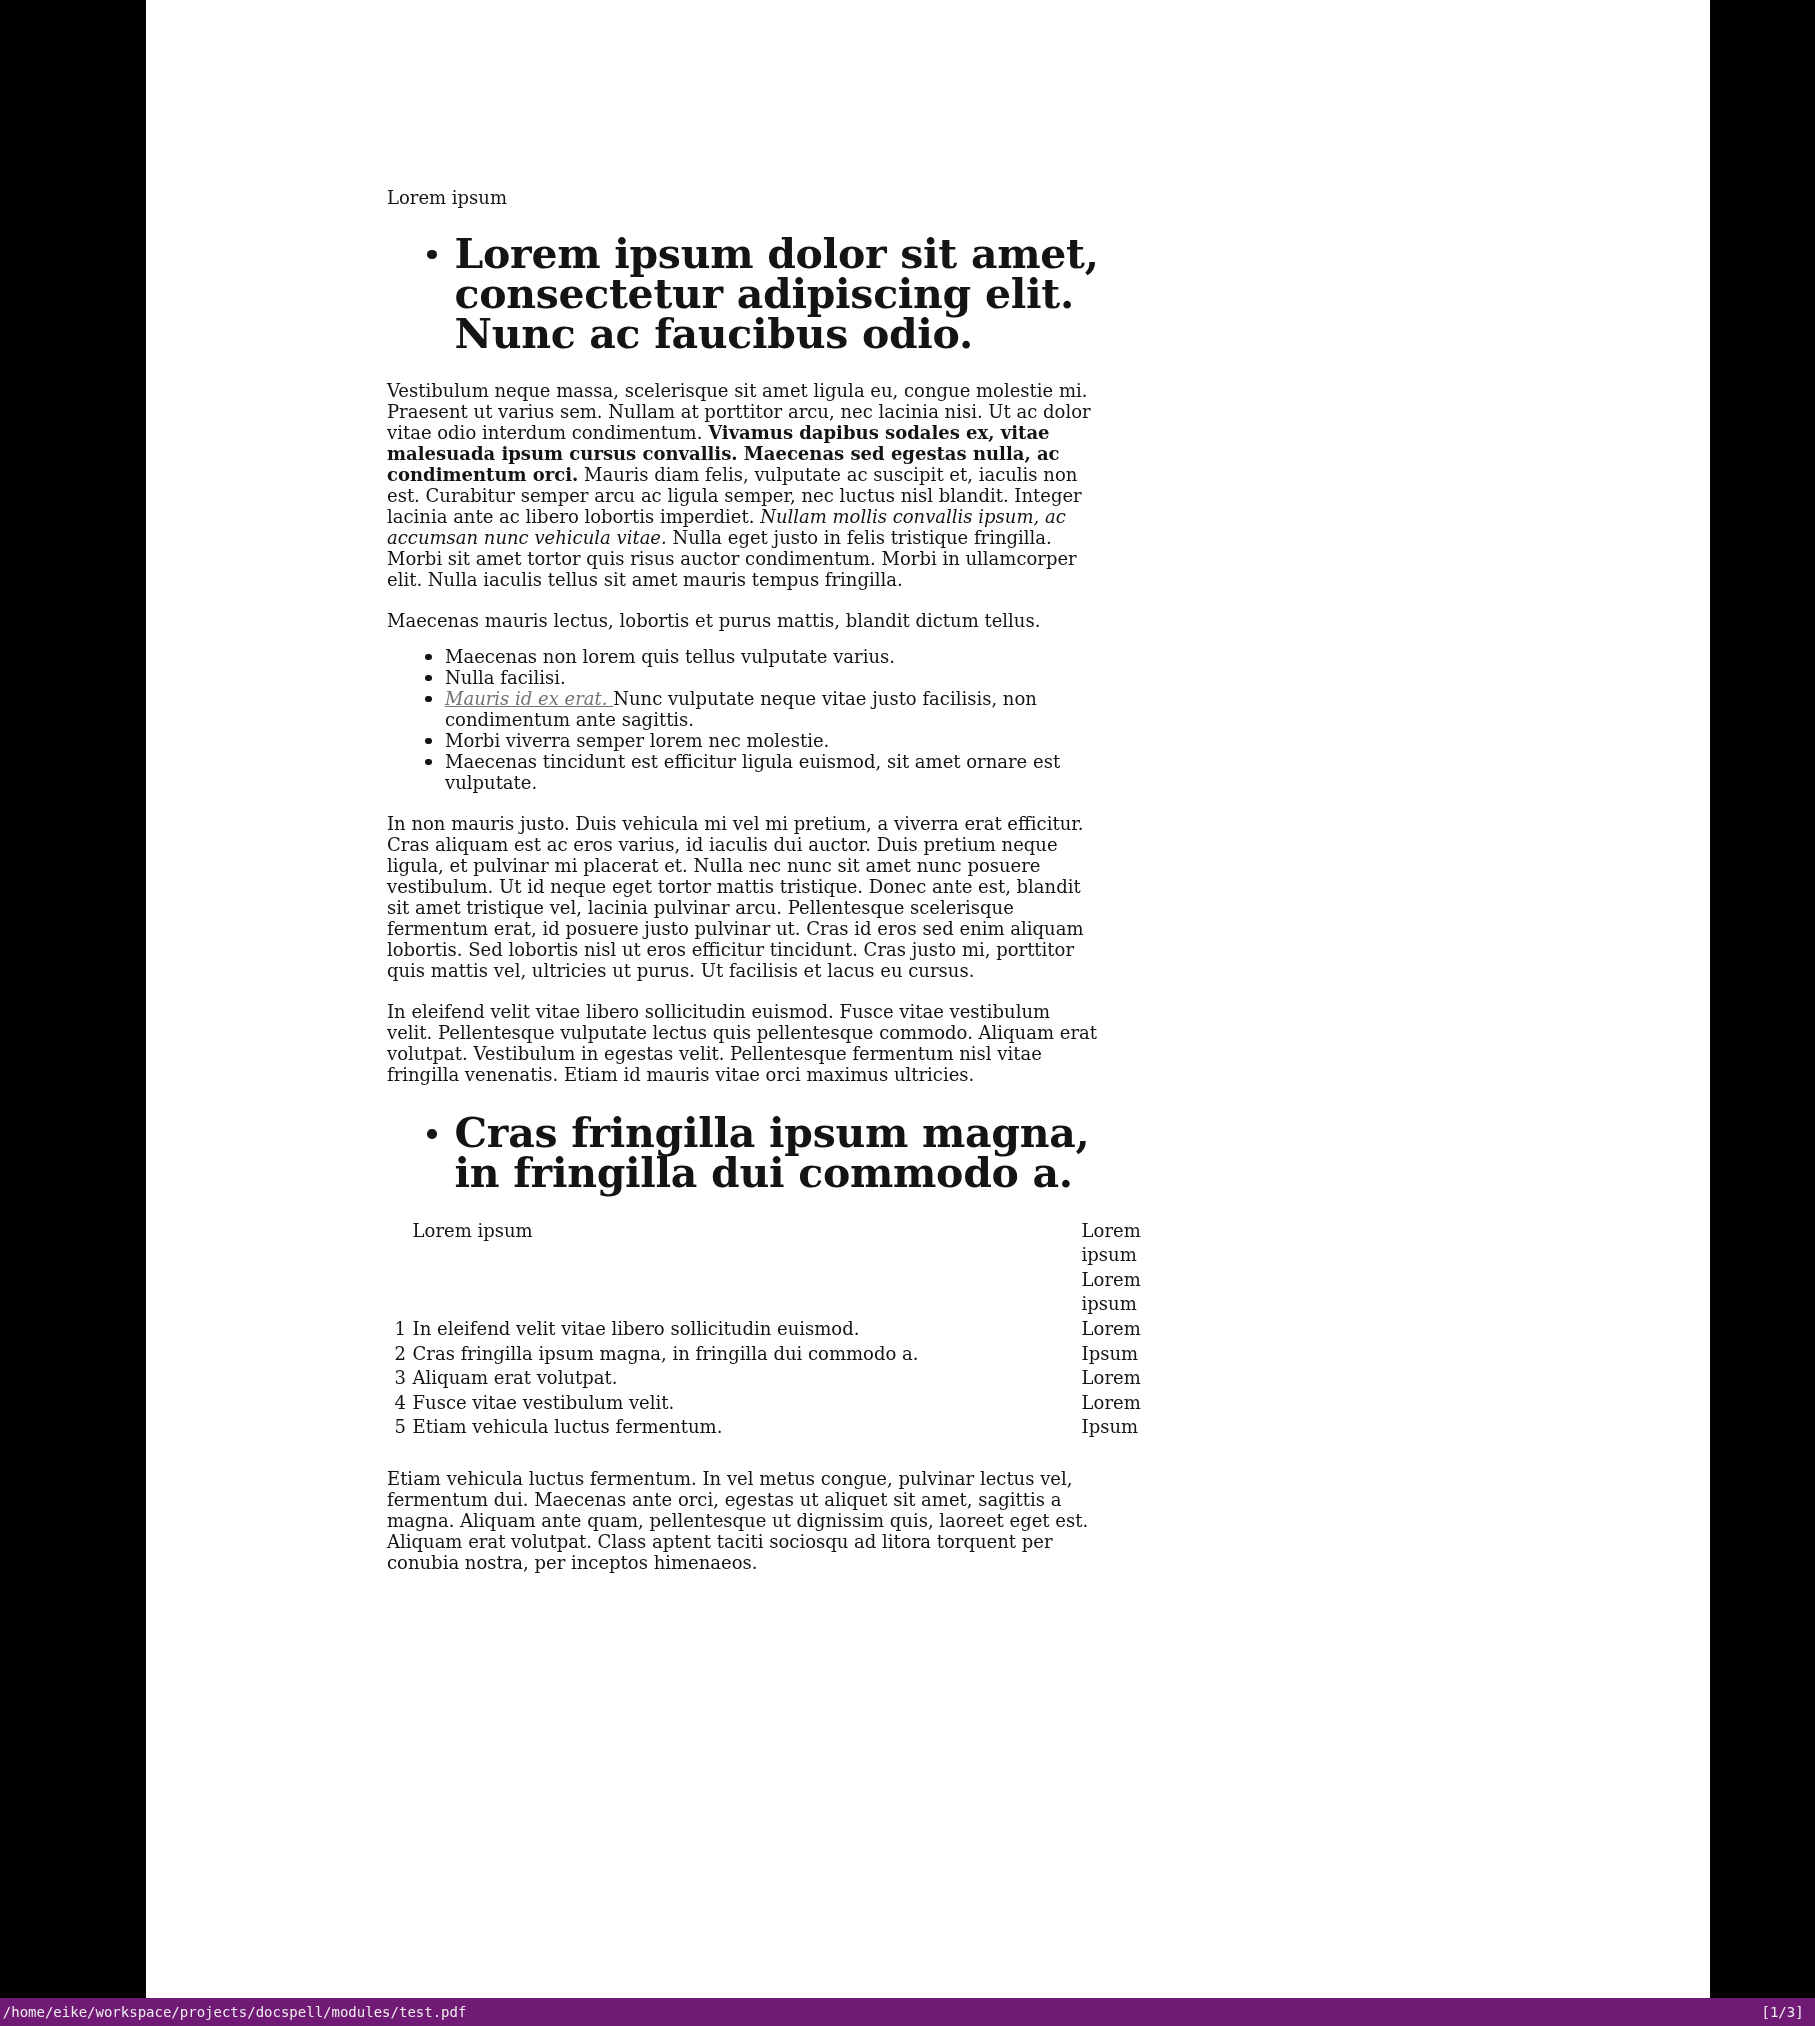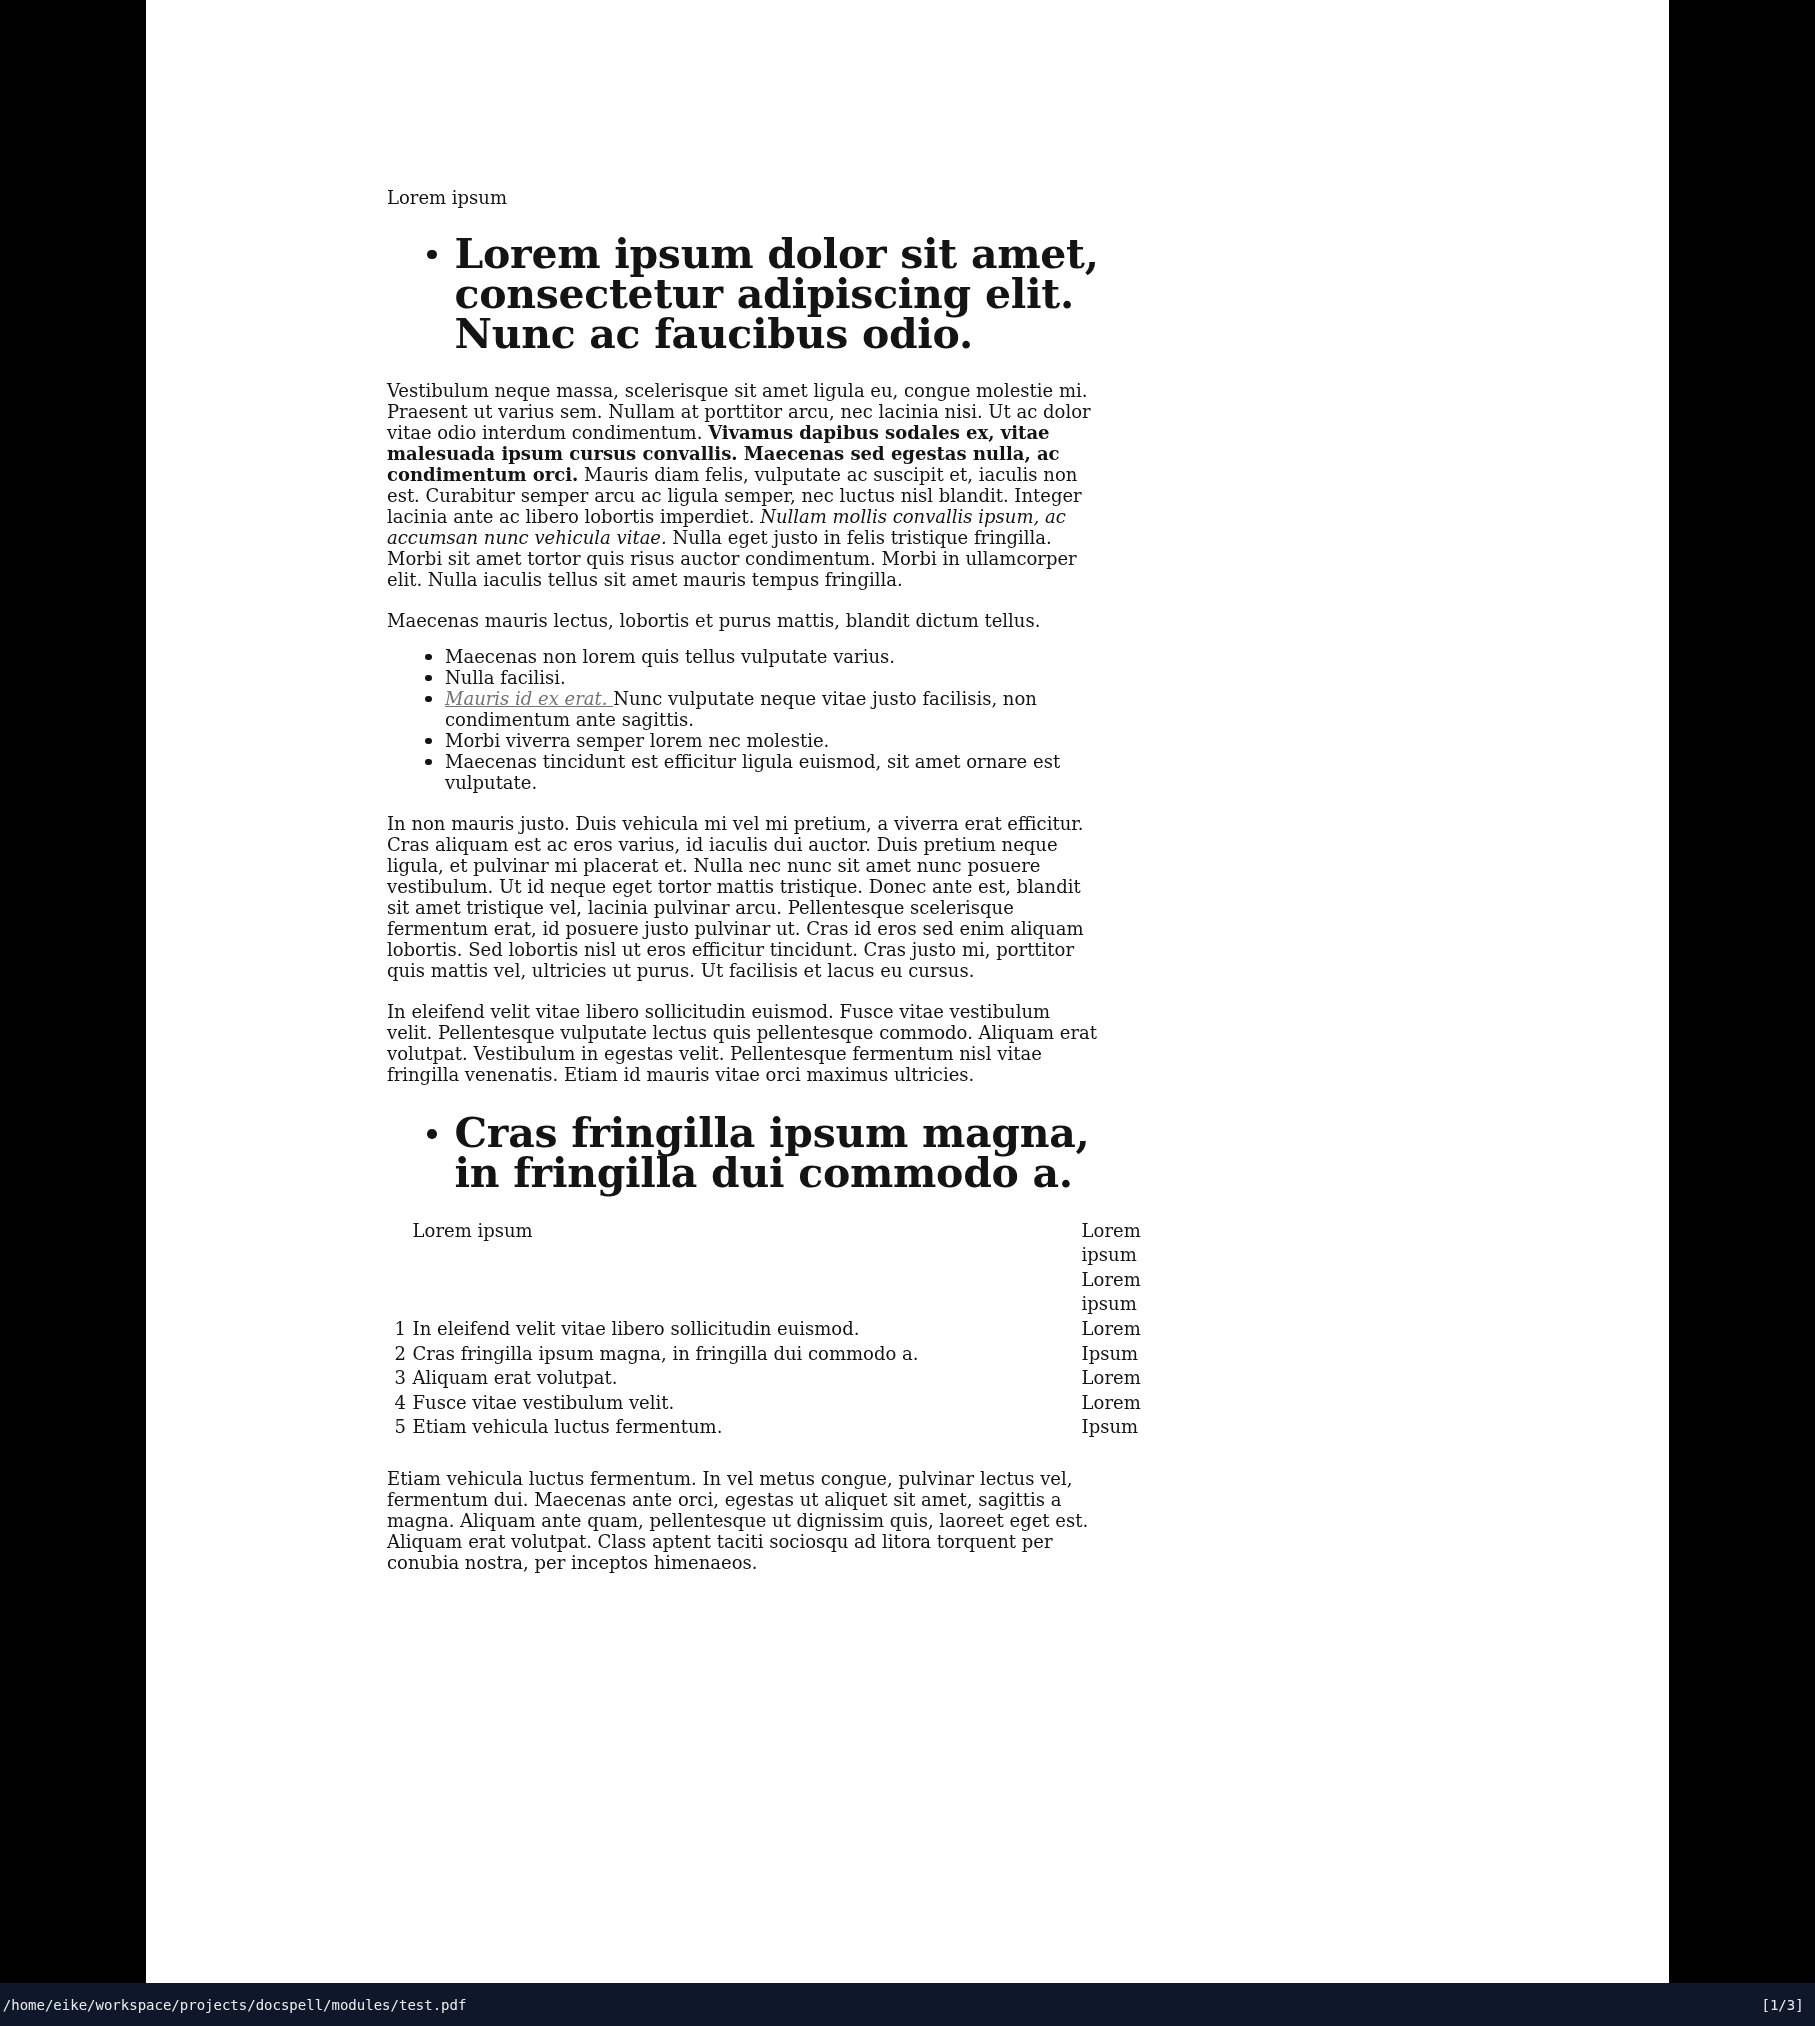--- a/index.html
+++ b/index.html
@@ -16,20 +16,21 @@
     inset: 0;
     background: #000000;
   }
   .page {
     position: absolute;
     left: 146px;
     top: 0;
     width: 1523px;
     height: 2001px;
     background: #ffffff;
+    padding-left: 41px;
   }
   .content {
     position: absolute;
     left: 241px;
     top: 187px;
     width: 712px;
     color: #141414;
     font-family: "DejaVu Serif", "Liberation Serif", serif;
     font-size: 18px;
     line-height: 21px;
@@ -102,22 +103,22 @@
     padding-left: 0;
   }
   .cell-value {
     grid-column: 3;
   }
   .statusbar {
     position: absolute;
     left: 0;
     right: 0;
     bottom: 0;
-    height: 43px;
-    background: #0f172a;
+    height: 28px;
+    background: #701a75;
     color: #eeeeee;
     font-family: "DejaVu Sans Mono", "Liberation Mono", monospace;
     font-size: 14px;
     display: flex;
     justify-content: space-between;
     align-items: center;
     padding: 0 11.4px 0 2.8px;
     box-sizing: border-box;
   }
 </style>

